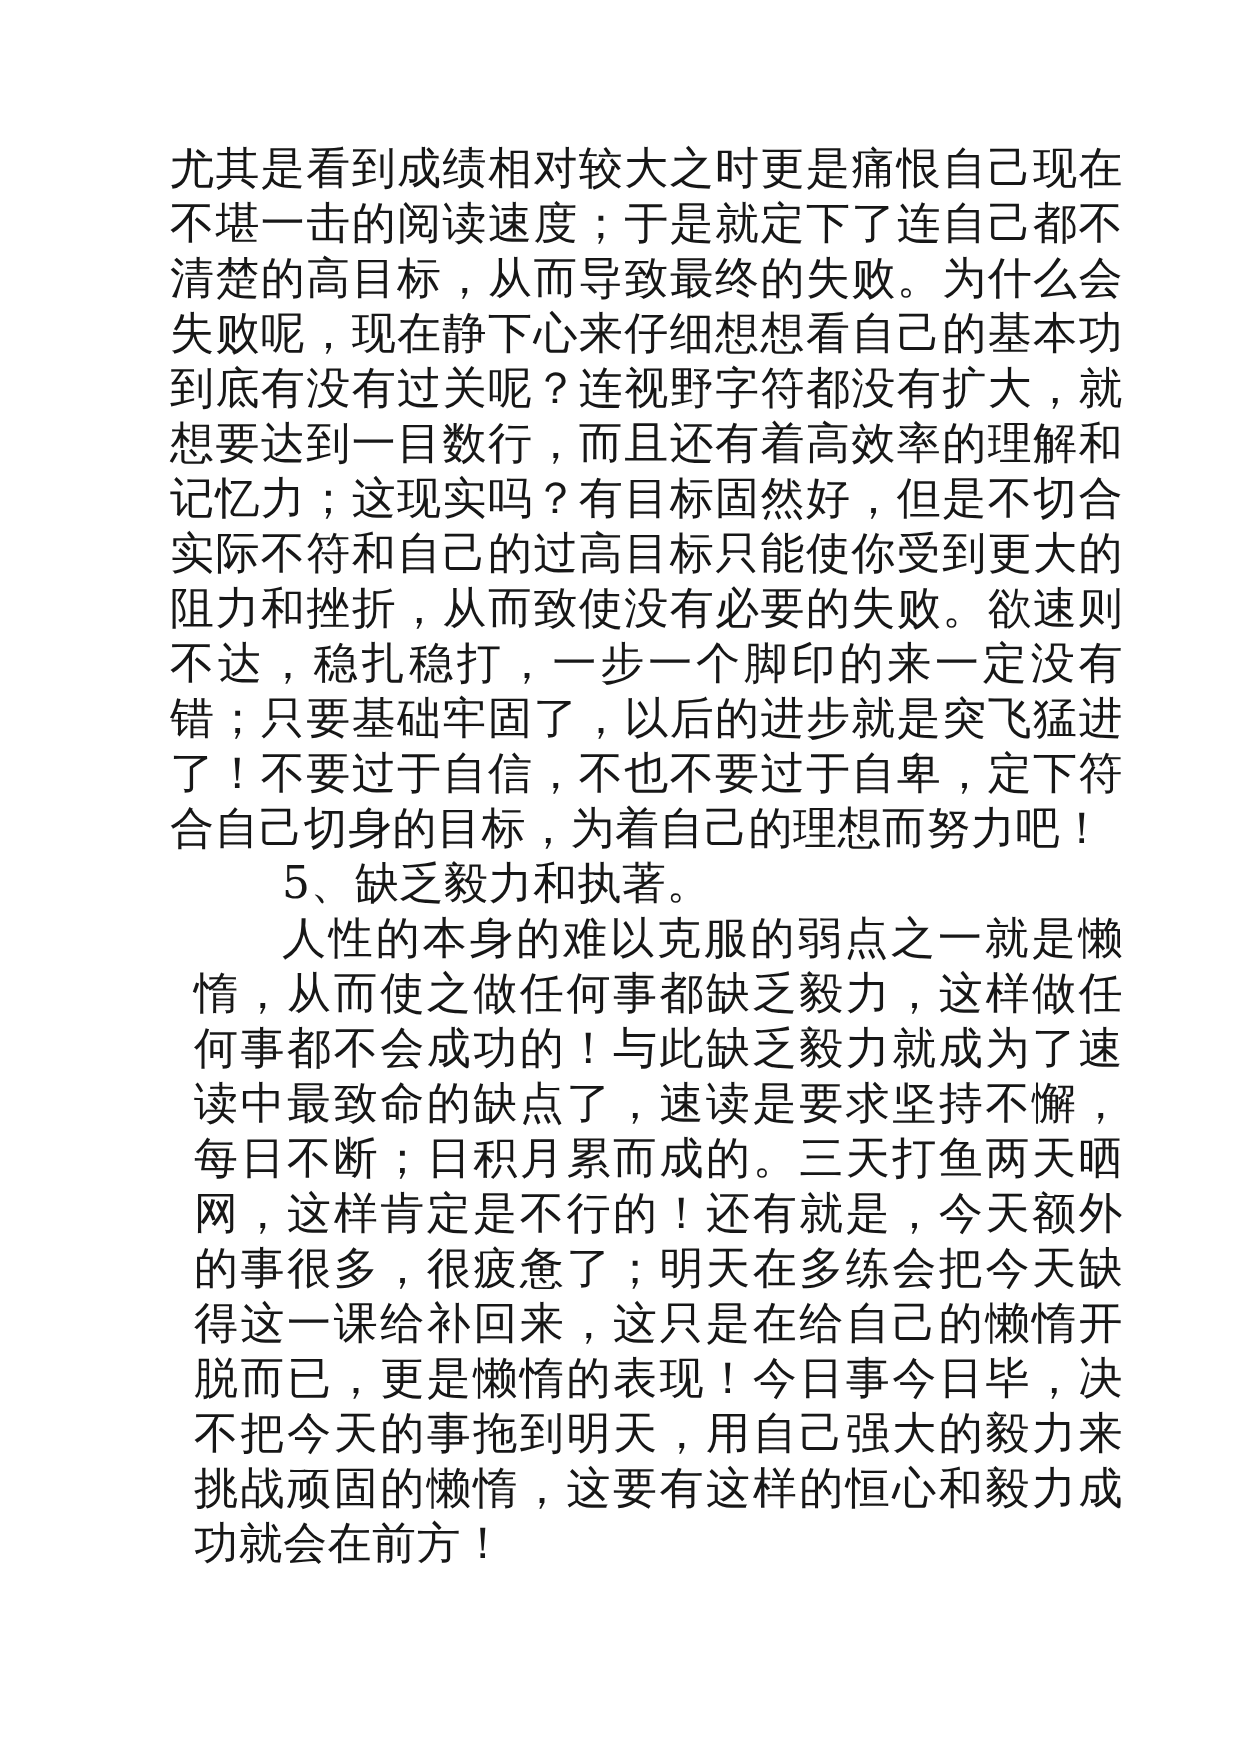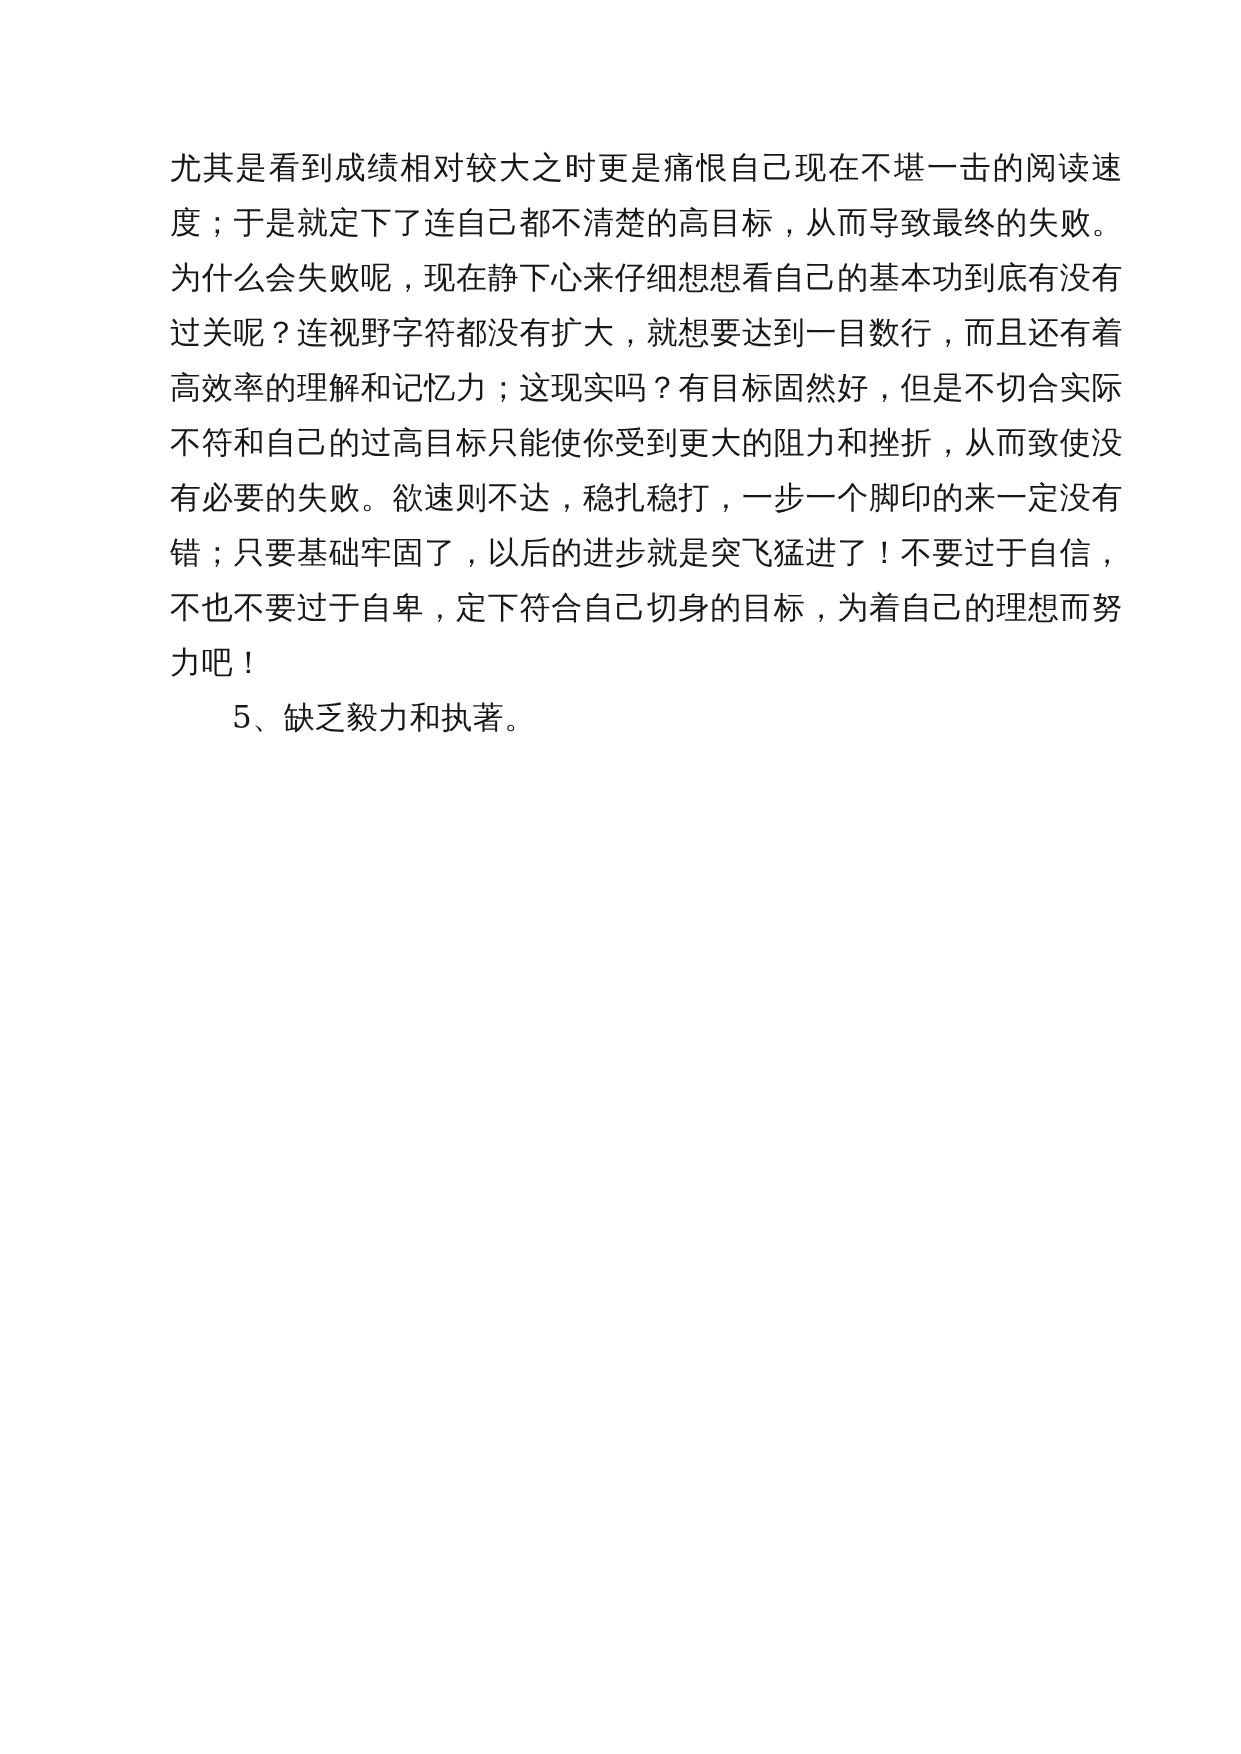--- a/index.html
+++ b/index.html
@@ -16,37 +16,39 @@
   }
   .page {
     position: relative;
     width: 1241px;
     height: 1754px;
     box-sizing: border-box;
     padding: 140px 118px 60px 170px;
     background: #ffffff;
   }
   .doc-body {
-    font-size: 31px;
+    font-size: 44px;
     line-height: 55px;
     letter-spacing: 0.5px;
     text-align: justify;
     text-justify: inter-character;
     color: #171717;
   }
   .para {
     margin: 0 0 0 0;
     text-indent: 0;
     white-space: normal;
   }
   .para.indent {
     text-indent: 2em;
+    margin-left: 24px;
   }
 </style>
 </head>
 <body>
 
 <div class="page">
   <div class="doc-body">
     <p class="para">尤其是看到成绩相对较大之时更是痛恨自己现在不堪一击的阅读速度；于是就定下了连自己都不清楚的高目标，从而导致最终的失败。为什么会失败呢，现在静下心来仔细想想看自己的基本功到底有没有过关呢？连视野字符都没有扩大，就想要达到一目数行，而且还有着高效率的理解和记忆力；这现实吗？有目标固然好，但是不切合实际不符和自己的过高目标只能使你受到更大的阻力和挫折，从而致使没有必要的失败。欲速则不达，稳扎稳打，一步一个脚印的来一定没有错；只要基础牢固了，以后的进步就是突飞猛进了！不要过于自信，不也不要过于自卑，定下符合自己切身的目标，为着自己的理想而努力吧！</p>
     <p class="para indent">5、缺乏毅力和执著。</p>
+    <p class="para indent">人性的本身的难以克服的弱点之一就是懒惰，从而使之做任何事都缺乏毅力，这样做任何事都不会成功的！与此缺乏毅力就成为了速读中最致命的缺点了，速读是要求坚持不懈，每日不断；日积月累而成的。三天打鱼两天晒网，这样肯定是不行的！还有就是，今天额外的事很多，很疲惫了；明天在多练会把今天缺得这一课给补回来，这只是在给自己的懒惰开脱而已，更是懒惰的表现！今日事今日毕，决不把今天的事拖到明天，用自己强大的毅力来挑战顽固的懒惰，这要有这样的恒心和毅力成功就会在前方！</p>
   </div>
 </div>
 
 </body></html>

